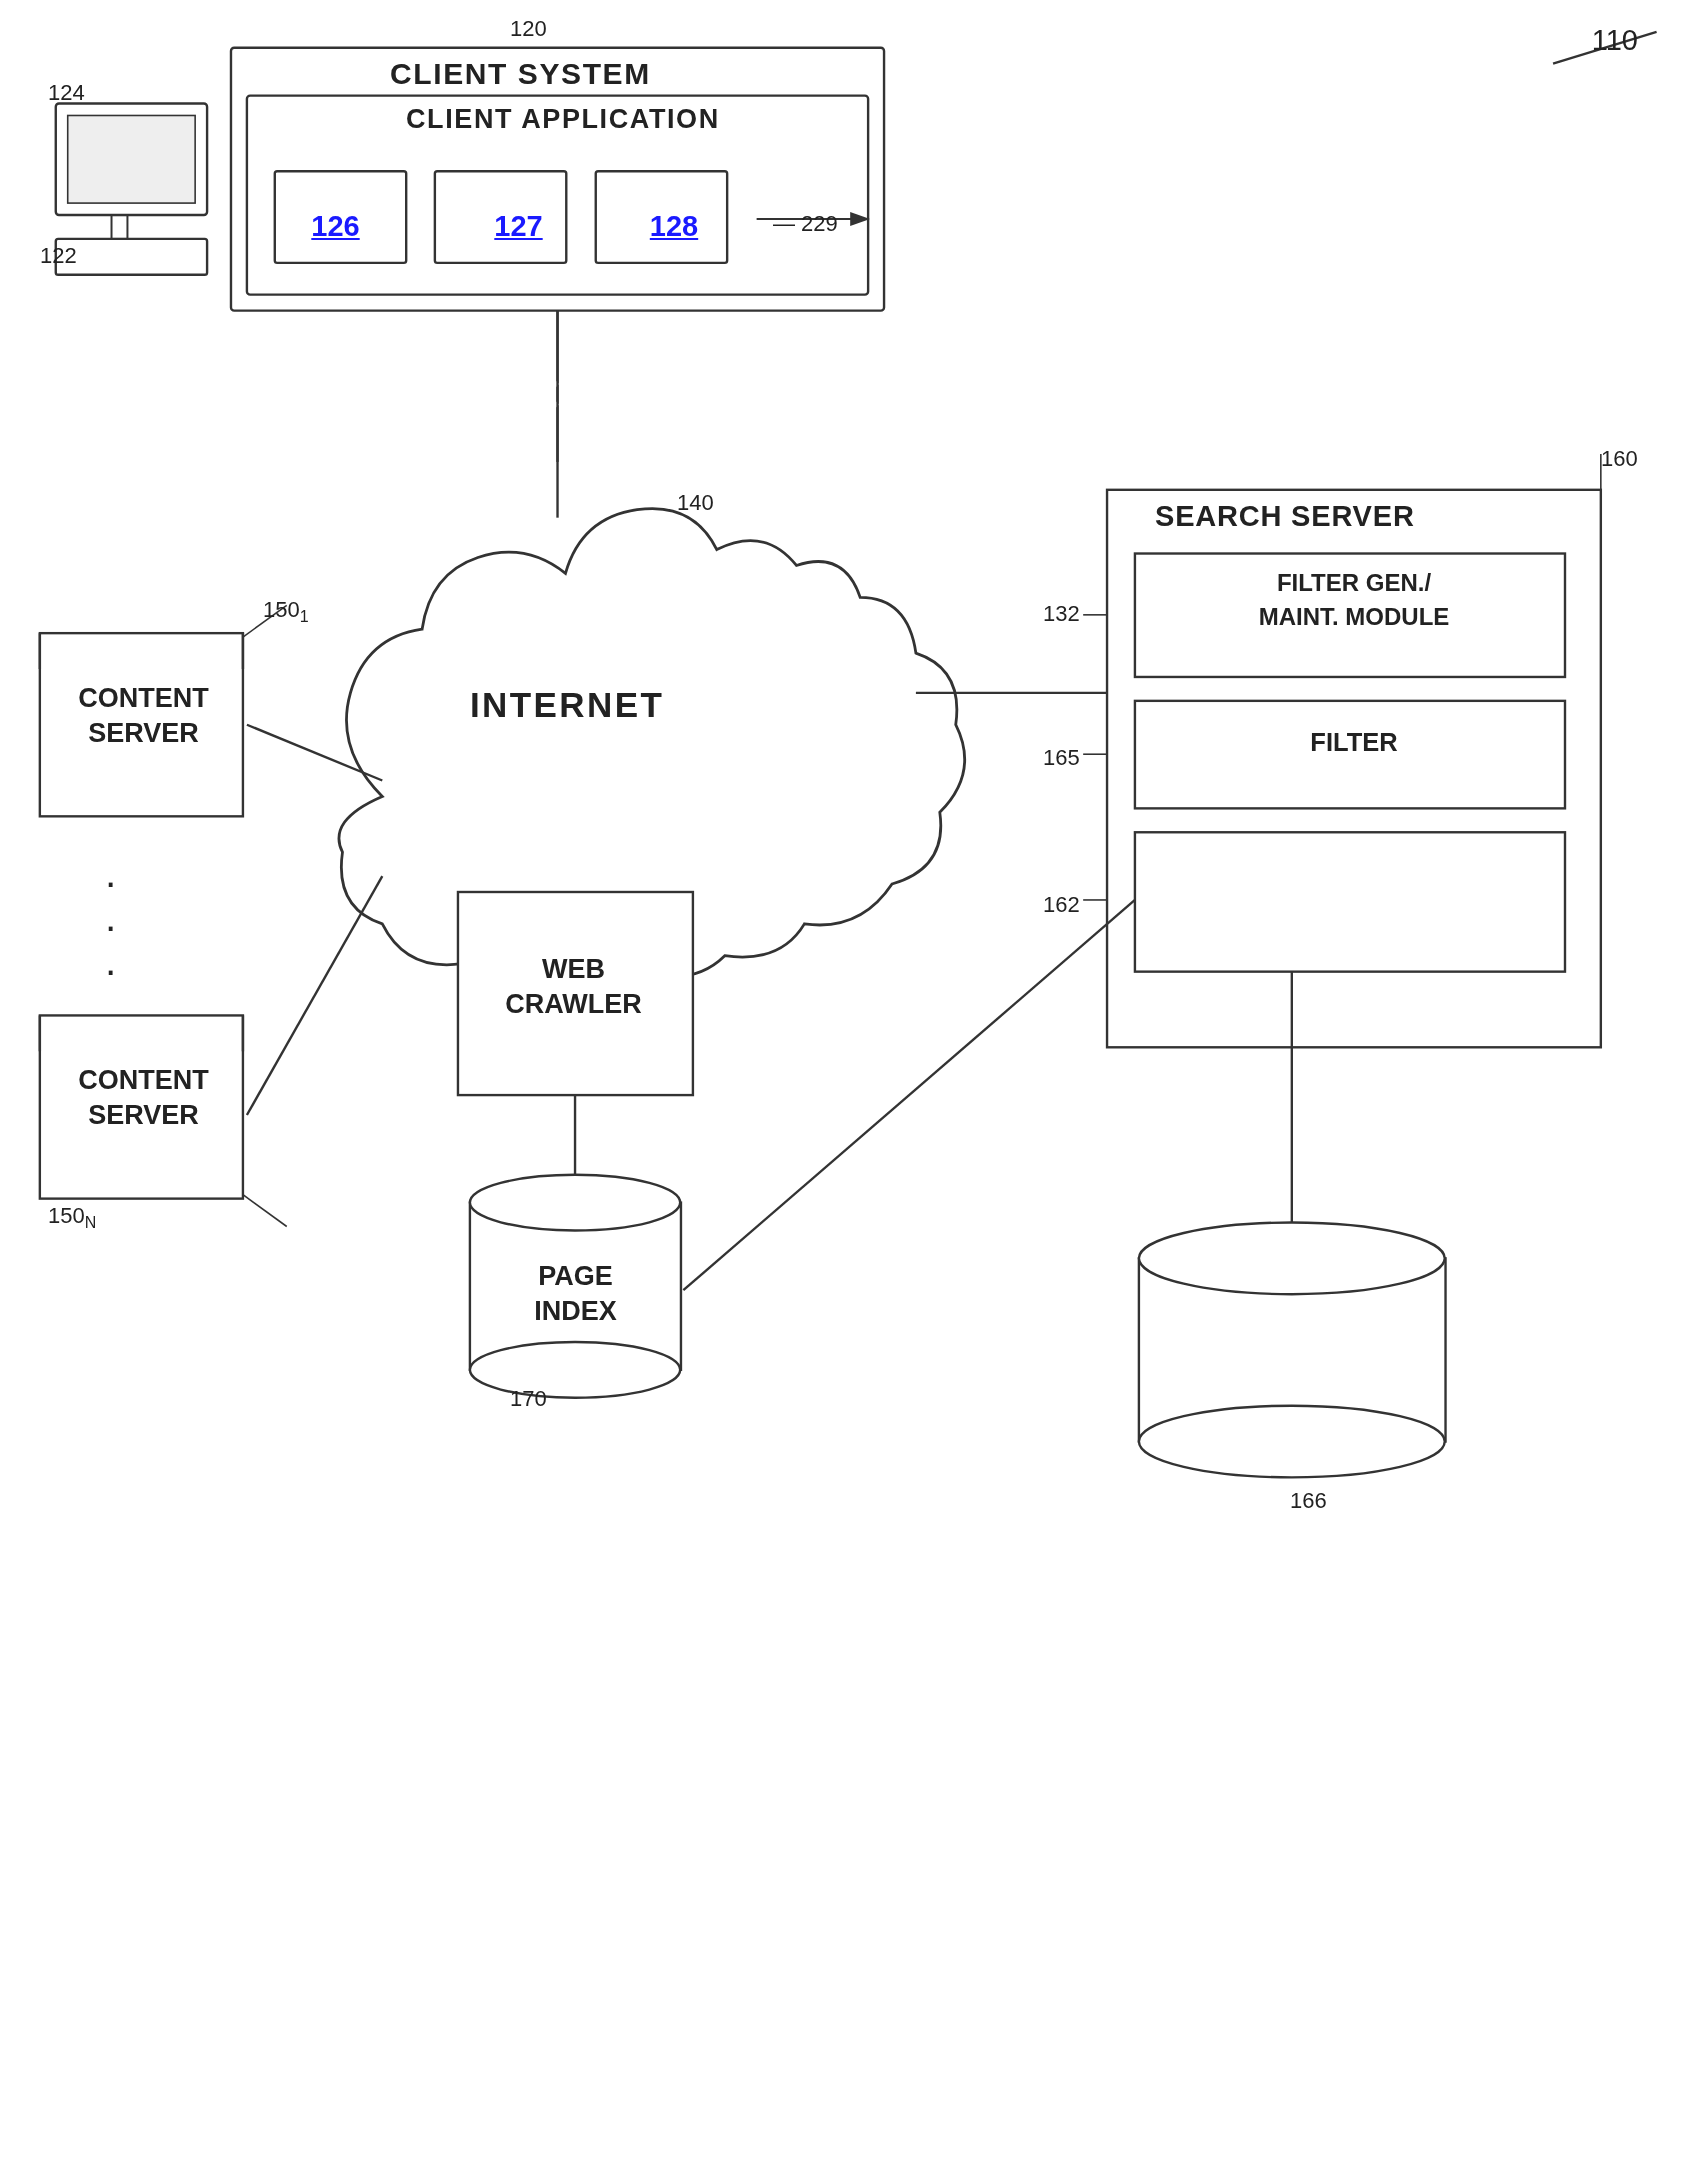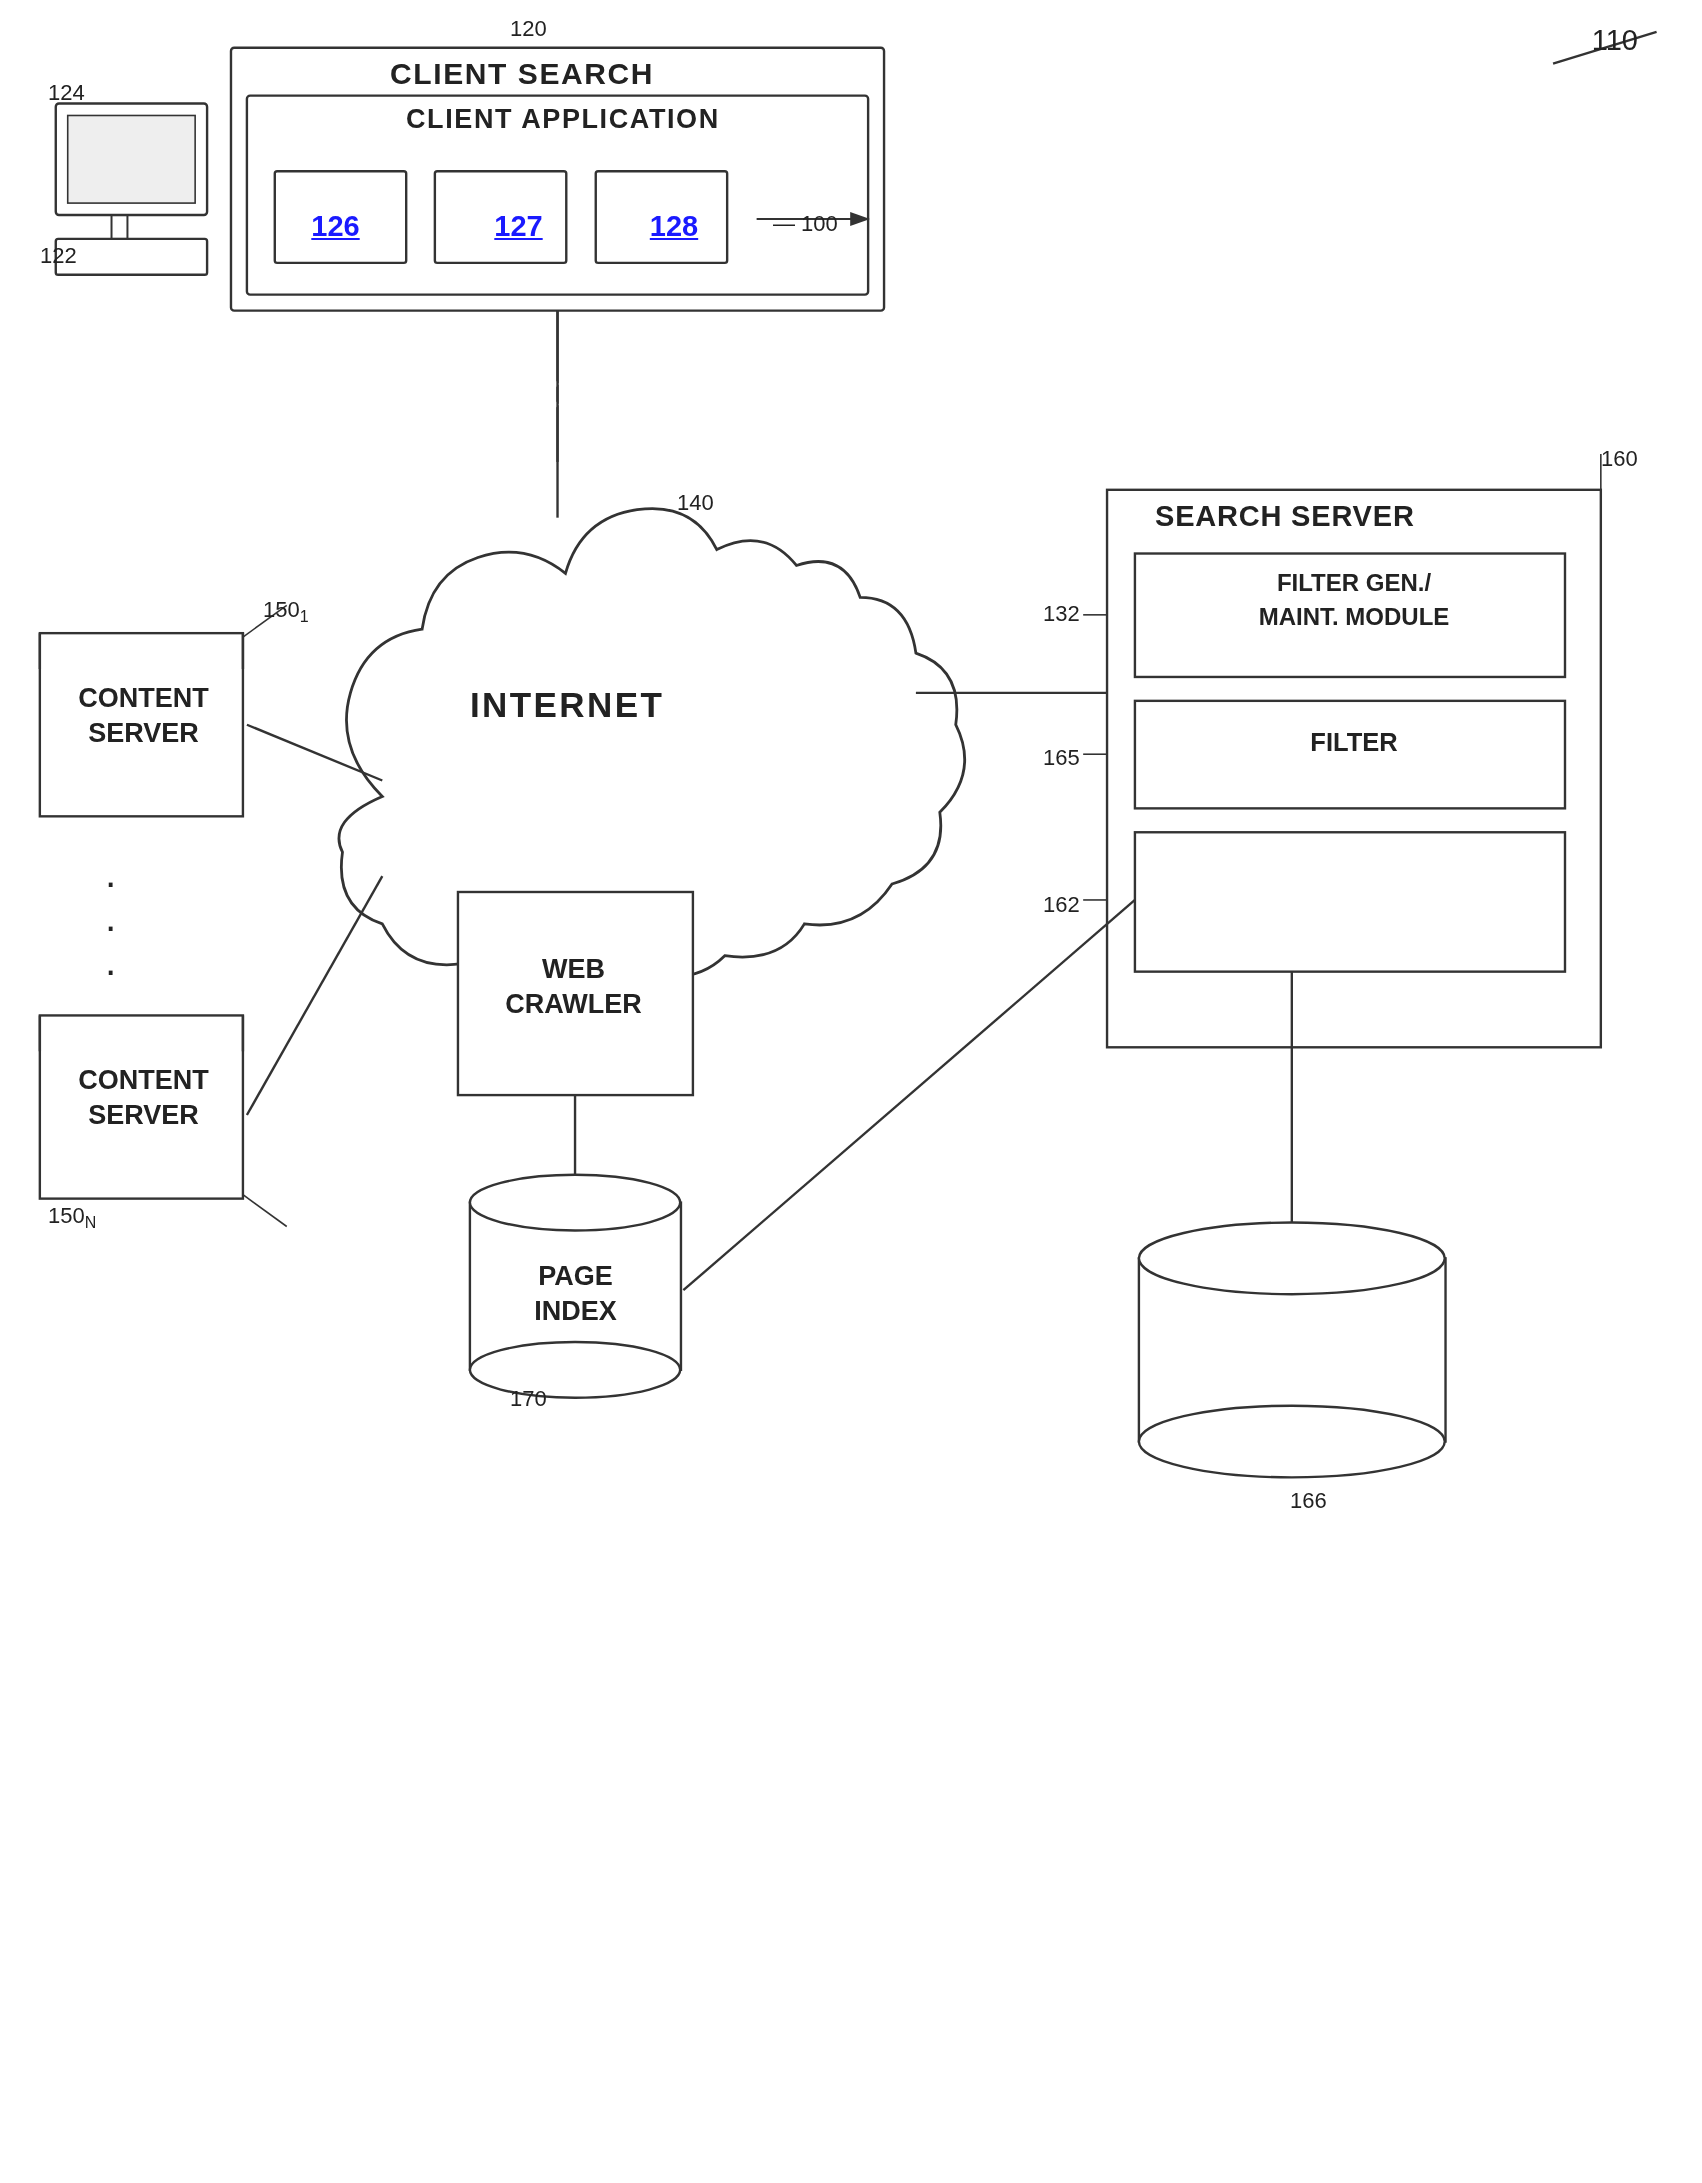--- a/index.html
+++ b/index.html
@@ -158,31 +158,31 @@
     <line x1="1390" y1="1130" x2="1360" y2="1130" stroke="#333" stroke-width="2"></line>
 
     <line x1="2010" y1="615" x2="2010" y2="570" stroke="#333" stroke-width="2"></line>
 
   </svg>
 
   <div class="ref-label" style="top:24px; right:64px; font-size:29px;">110</div>
 
   <div class="ref-label" style="top:16px; left:510px;">120</div>
 
-  <div style="position:absolute; top:57px; left:390px; font-size:30px; font-weight:bold; letter-spacing:1.6px; color:#222;">CLIENT SEARCH</div>
+  <div style="position:absolute; top:57px; left:390px; font-size:30px; font-weight:bold; letter-spacing:1.6px; color:#222;">CLIENT SYSTEM</div>
 
   <div style="position:absolute; top:104px; left:406px; font-size:27px; font-weight:bold; letter-spacing:1.6px; color:#222;">CLIENT APPLICATION</div>
 
   <div style="position:absolute; top:182px; left:277px; width:117px; height:88px; display:flex; align-items:center; justify-content:center; font-size:29px; font-weight:bold; color:#1a1aff; text-decoration:underline;">126</div>
 
   <div style="position:absolute; top:182px; left:437px; width:127px; height:88px; display:flex; align-items:center; justify-content:center; font-size:29px; font-weight:bold; color:#1a1aff; text-decoration:underline;margin-left:18px;">127</div>
 
   <div style="position:absolute; top:182px; left:598px; width:145px; height:88px; display:flex; align-items:center; justify-content:center; font-size:29px; font-weight:bold; color:#1a1aff; text-decoration:underline;padding-left:7px;">128</div>
 
-  <div class="ref-label" style="top:211px; left:773px;">— 100</div>
+  <div class="ref-label" style="top:211px; left:773px;">— 229</div>
 
   <div class="ref-label" style="top:80px; left:48px;">124</div>
   <div class="ref-label" style="top:243px; left:40px;">122</div>
 
   <div class="ref-label" style="top:490px; left:677px;">140</div>
 
   <div style="position:absolute; top:685px; left:470px; font-size:35px; font-weight:bold; letter-spacing:2.4px; color:#222;">INTERNET</div>
 
   <div style="position:absolute; top:681px; left:52px; font-size:27px; font-weight:bold; color:#222; text-align:center; line-height:1.3; width:183px;">CONTENT<br>SERVER</div>
 

